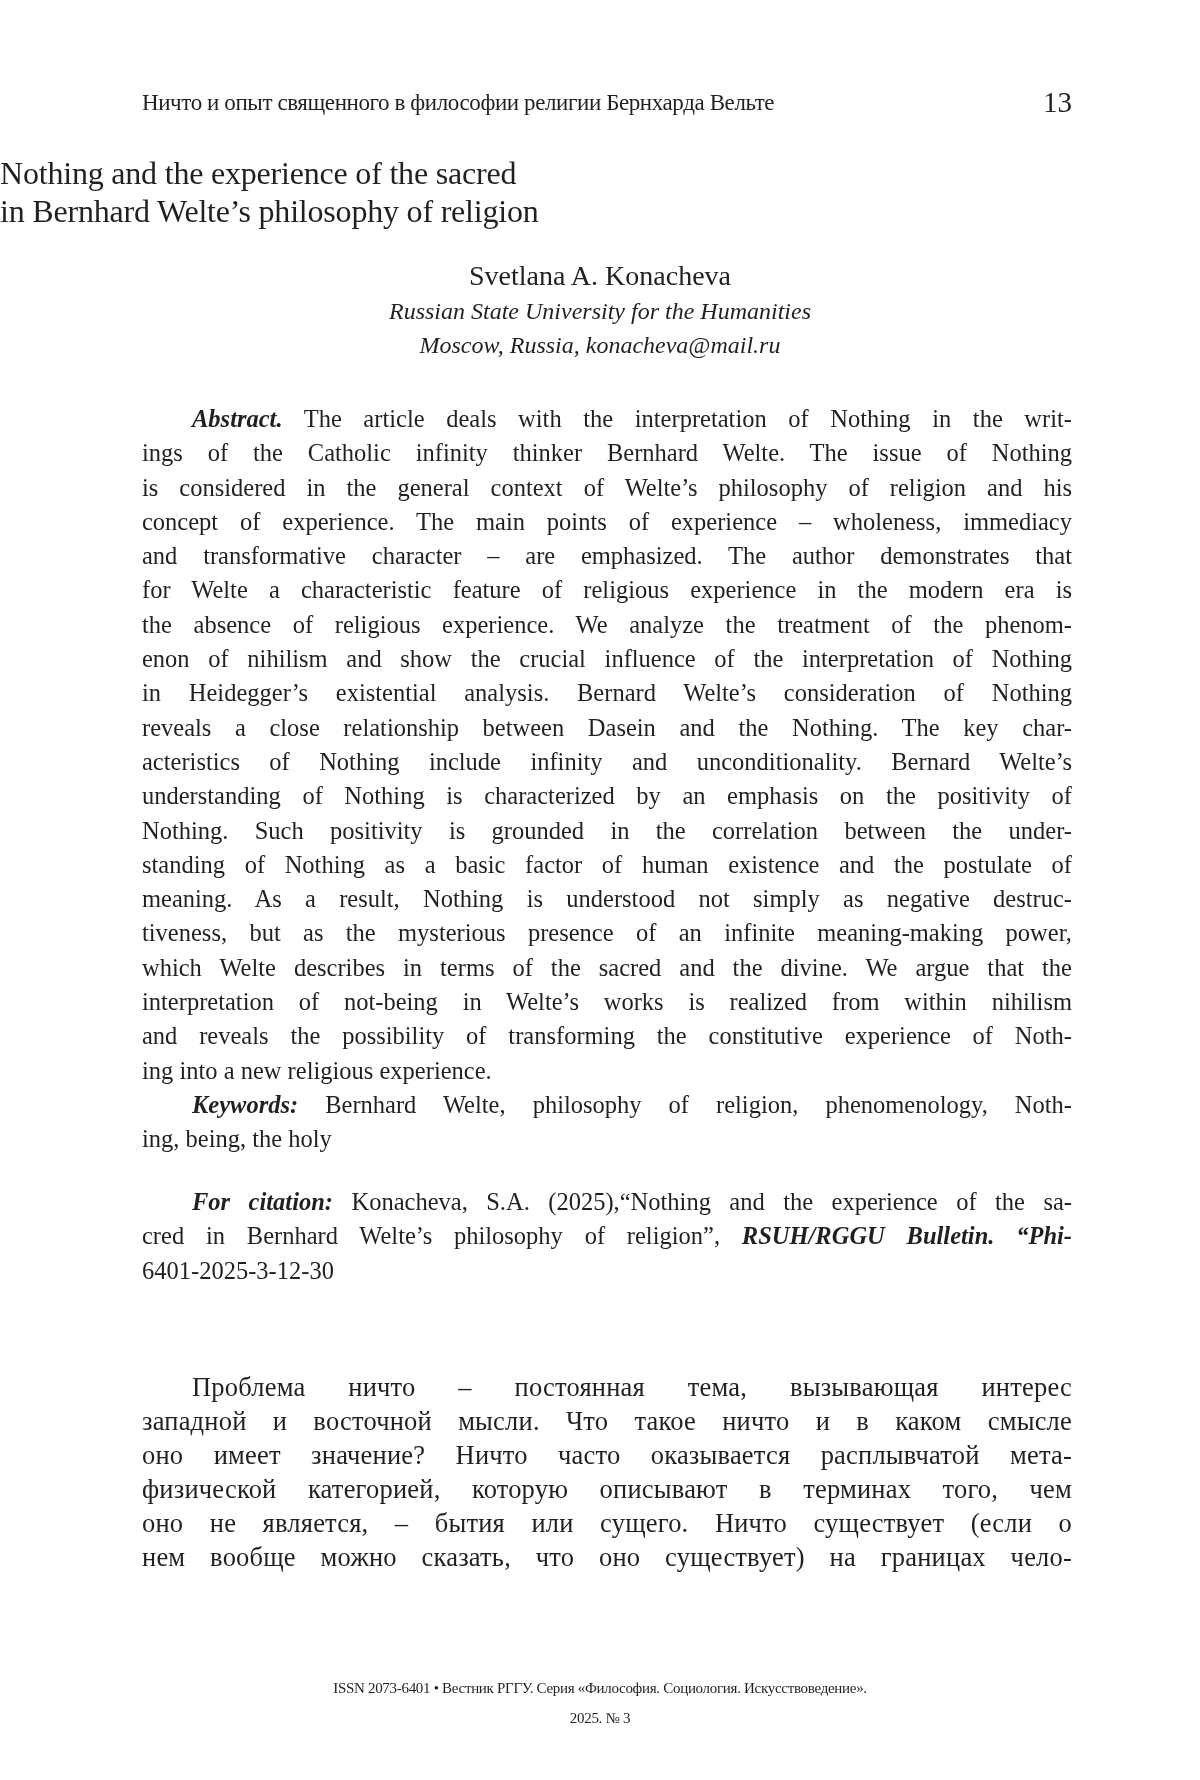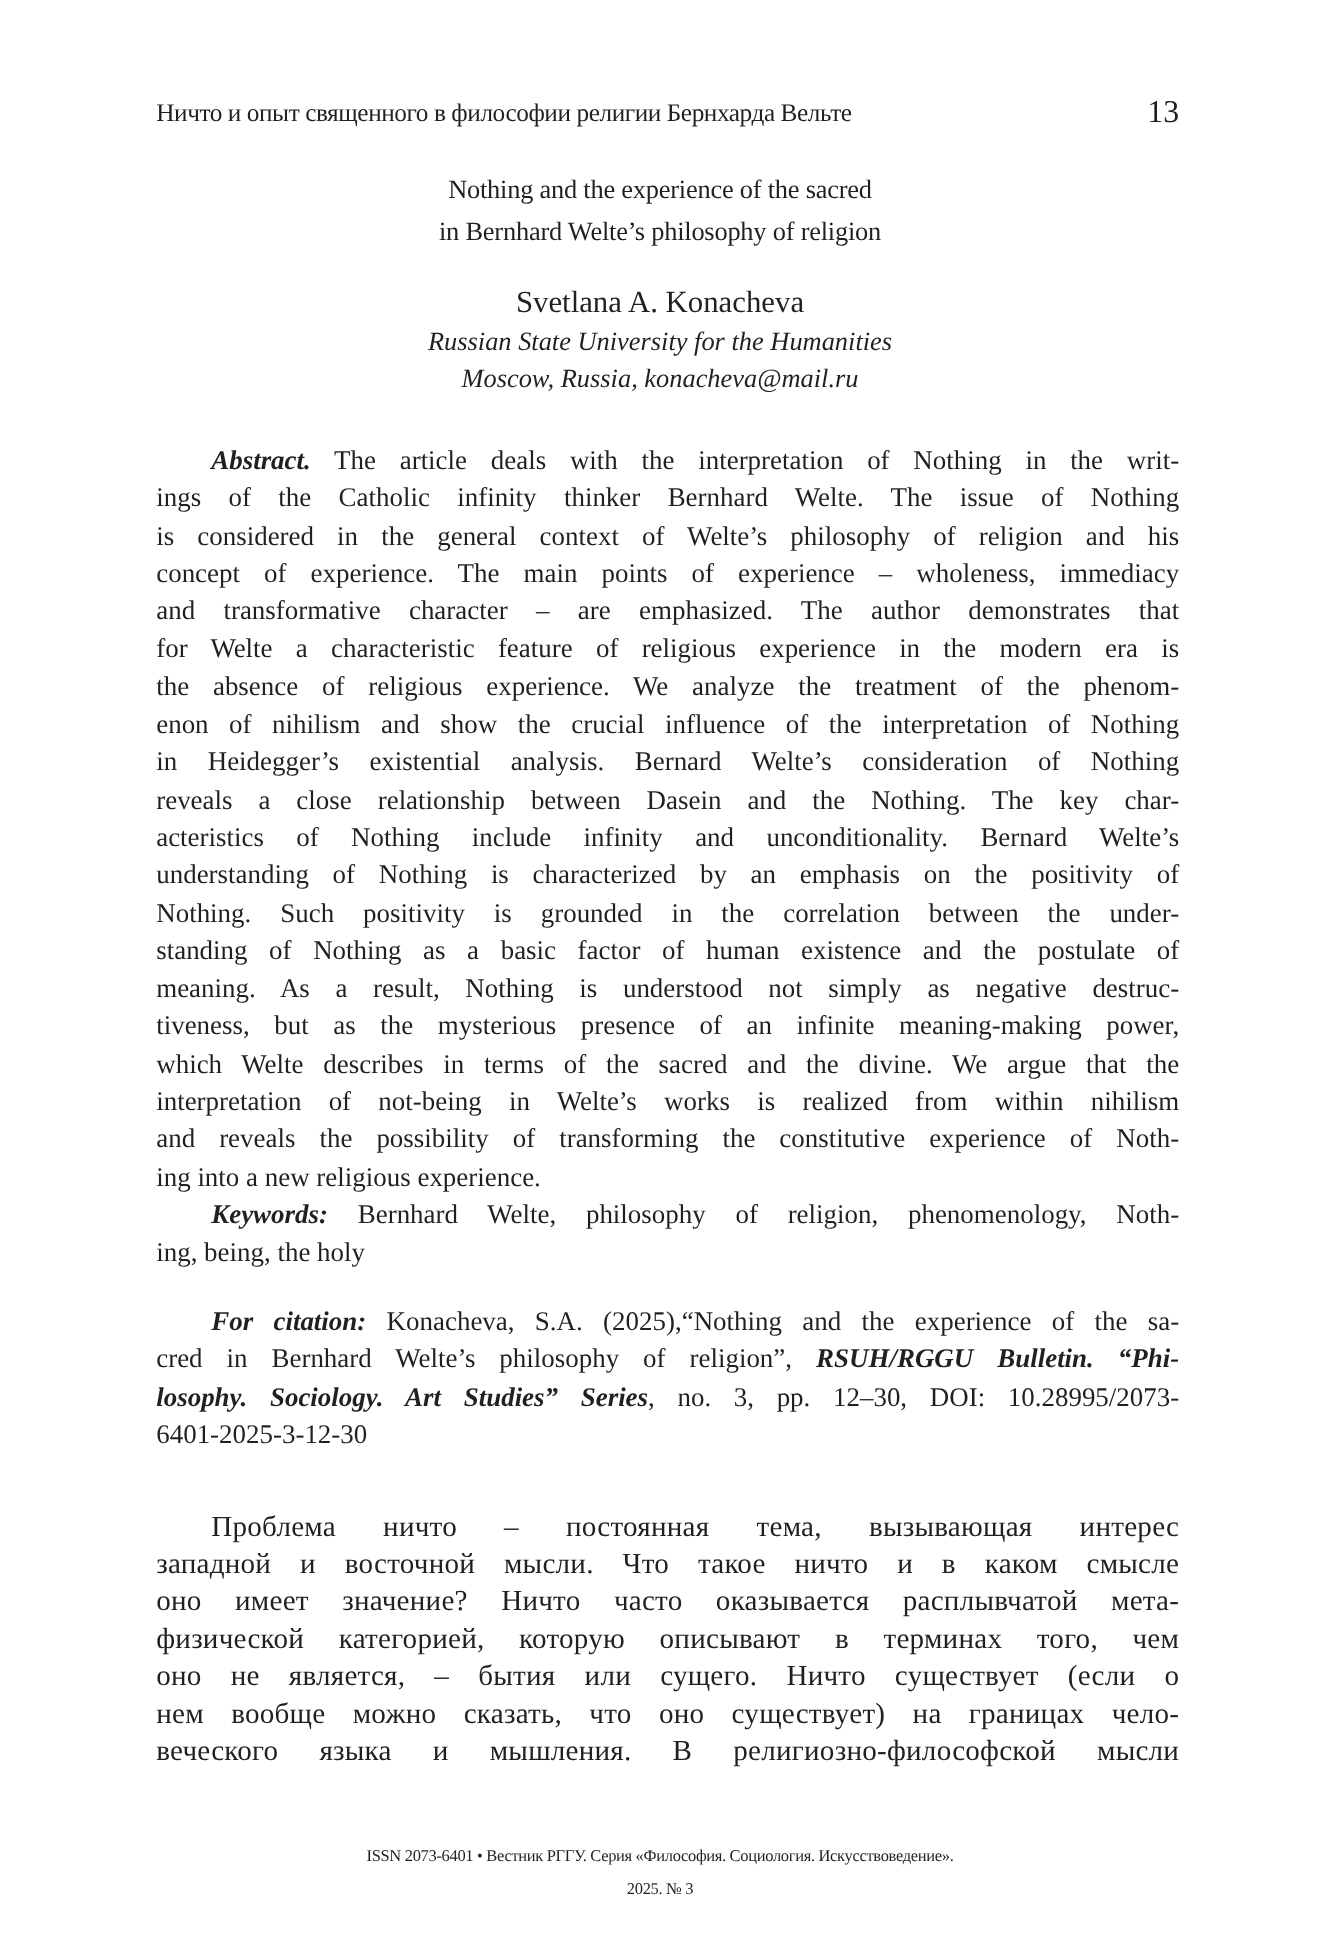--- a/index.html
+++ b/index.html
@@ -11,21 +11,21 @@
     .running-head {
       position: absolute; left: 142px; top: 90px; width: 930px;
       font-size: 23px; letter-spacing: -0.4px;
     }
     .page-number {
       position: absolute; right: 128px; top: 86px;
       font-size: 29px;
     }
     .title {
       position: absolute; left: 0; top: 154px; width: 1200px;
-      text-align: center; font-size: 24px; line-height: 38px; letter-spacing: -0.2px;
+      text-align: left; font-size: 32px; line-height: 38px; letter-spacing: -0.2px;
     }
     .author {
       position: absolute; left: 0; top: 260px; width: 1200px;
       text-align: center; font-size: 28px;
     }
     .affil {
       position: absolute; left: 0; width: 1200px;
       text-align: center; font-size: 24px; font-style: italic;
     }
     .block {
@@ -81,28 +81,26 @@
   <span class="line">and reveals the possibility of transforming the constitutive experience of Noth-</span>
   <span class="line last">ing into a new religious experience.</span>
 
   <span class="line indent"><em>Keywords:</em><span> Bernhard Welte, philosophy of religion, phenomenology, Noth-</span></span>
   <span class="line last">ing, being, the holy</span>
 </div>
 
 <div class="block" style="top:1185px;">
   <span class="line indent"><em>For citation:</em><span> Konacheva, S.A. (2025),“Nothing and the experience of the sa-</span></span>
   <span class="line"><span>cred in Bernhard Welte’s philosophy of religion”, </span><em>RSUH/RGGU Bulletin. “Phi-</em></span>
-  <span class="line"><em>losophy. Sociology. Art Studies” Series</em><span>, no. 3, pp. 12–30, DOI: 10.28995/2073-</span></span>
   <span class="line last">6401-2025-3-12-30</span>
 </div>
 
 <div class="block ru" style="top:1370px;">
   <span class="line indent">Проблема ничто – постоянная тема, вызывающая интерес</span>
   <span class="line">западной и восточной мысли. Что такое ничто и в каком смысле</span>
   <span class="line">оно имеет значение? Ничто часто оказывается расплывчатой мета-</span>
   <span class="line">физической категорией, которую описывают в терминах того, чем</span>
   <span class="line">оно не является, – бытия или сущего. Ничто существует (если о</span>
   <span class="line">нем вообще можно сказать, что оно существует) на границах чело-</span>
-  <span class="line">веческого языка и мышления. В религиозно-философской мысли</span>
 </div>
 
 <div class="footer" style="top:1680px;">ISSN 2073-6401 • Вестник РГГУ.  Серия «Философия. Социология. Искусствоведение».</div>
 <div class="footer" style="top:1710px;">2025. № 3</div>
 
 </body></html>

